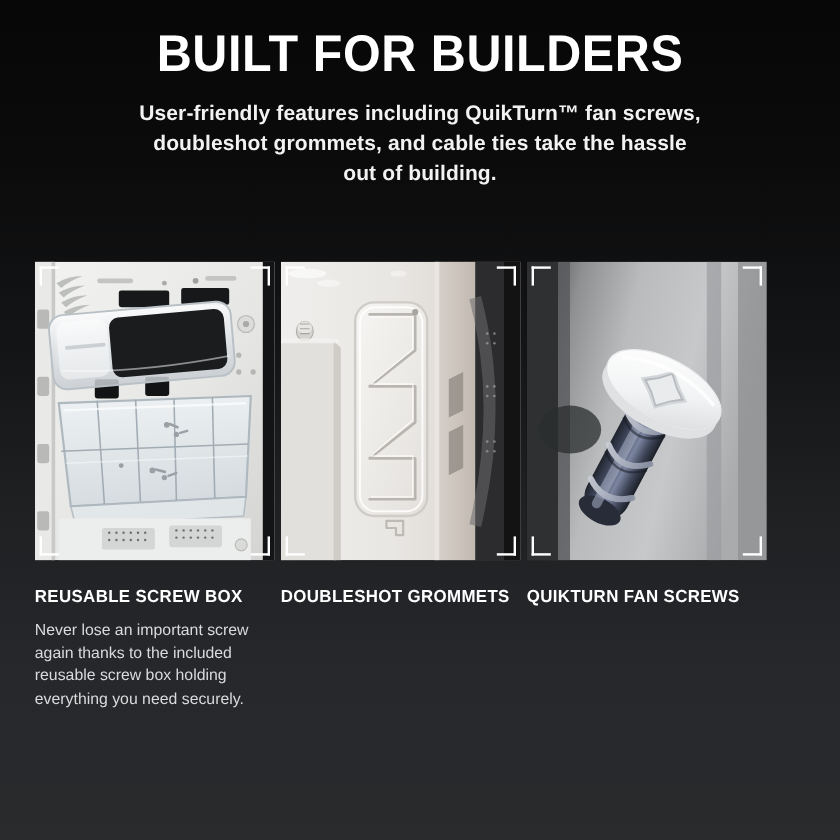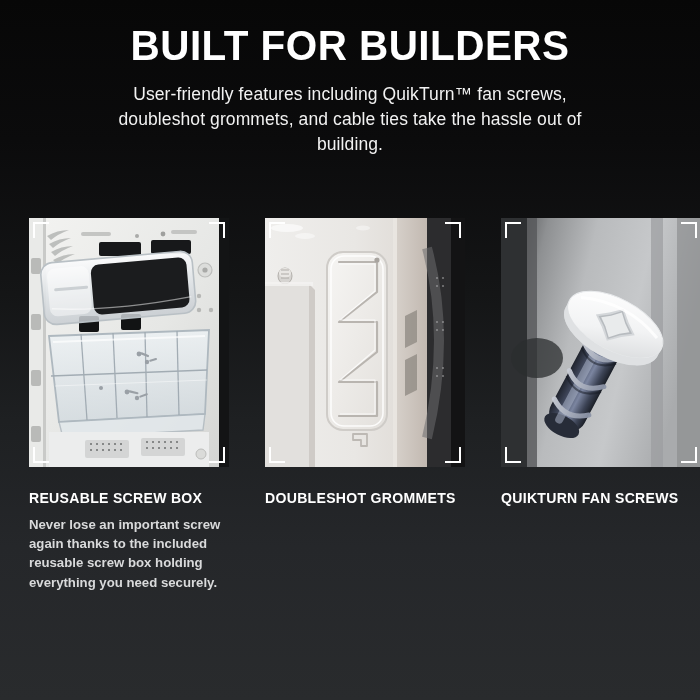--- a/index.html
+++ b/index.html
@@ -48,32 +48,32 @@
     transform: scaleX(0.94);
     white-space: nowrap;
   }
 
   .subhead {
     margin: 14px auto 0;
     width: 470px;
     font-size: 17.5px;
     line-height: 25px;
     color: #f2f2f2;
-    font-weight: 400;
+    font-weight: 700;
     letter-spacing: 0.1px;
   }
 
   
   .columns {
     position: absolute;
     top: 218px;
     left: 29px;
     width: 642px;
     display: flex;
-    gap: 36px;
+    gap: 5px;
   }
 
   .col { width: 200px; }
 
   .photo {
     position: relative;
     width: 200px;
     height: 249px;
     overflow: hidden;
     background: #111;
@@ -129,21 +129,21 @@
     text-transform: uppercase;
     transform: scaleX(0.97);
     transform-origin: left center;
   }
 
   .cap-body {
     margin-top: 9px;
     font-size: 13.2px;
     line-height: 19.2px;
     color: #d9dadb;
-    font-weight: 700;
+    font-weight: 400;
     width: 192px;
   }
 </style>
 </head>
 <body>
 
 <div id="page">
 
   <div class="header">
     <div class="headline">BUILT FOR BUILDERS</div>

